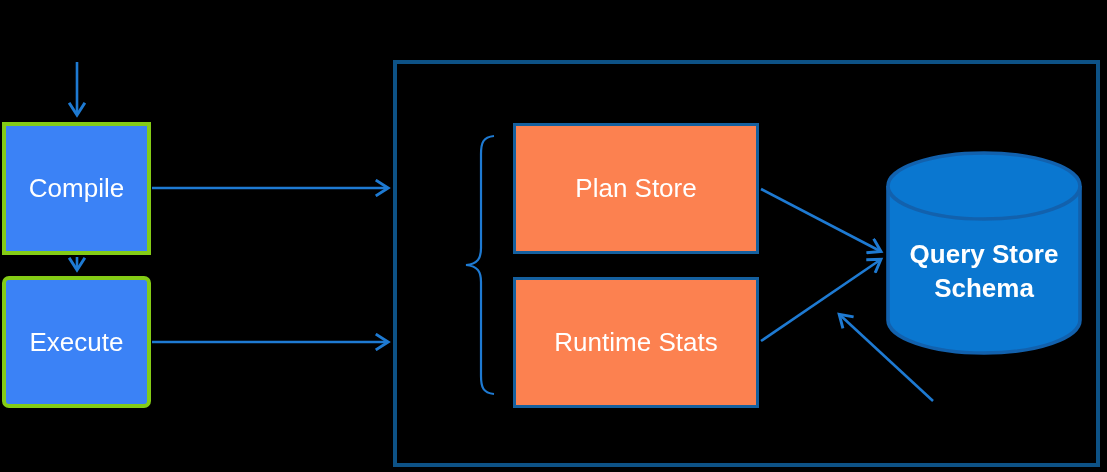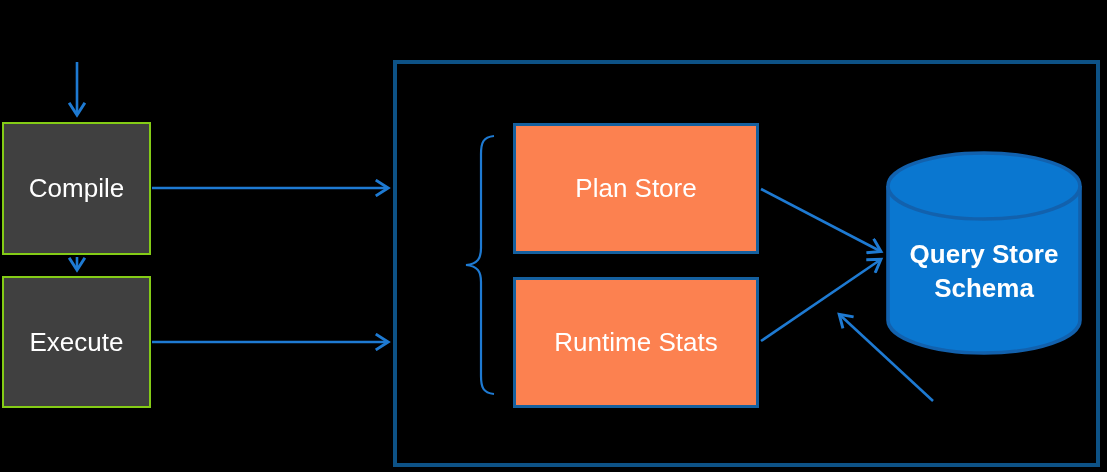--- a/index.html
+++ b/index.html
@@ -27,29 +27,29 @@
     box-sizing: border-box;
     display: flex;
     align-items: center;
     justify-content: center;
     color: #ffffff;
     font-size: 26px;
     font-weight: 400;
     text-align: center;
   }
   .blue-node {
-    background: #404040;
-    border: 2px solid #84cc16;
+    background: #3b82f6;
+    border: 4px solid #84cc16;
   }
   .orange-node {
     background: #fc8150;
     border: 3px solid #15609f;
   }
   .node-compile  { left: 2px;   top: 122px; width: 149px; height: 133px; }
-  .node-execute  { left: 2px;   top: 276px; width: 149px; height: 132px; }
+  .node-execute  { left: 2px;   top: 276px; width: 149px; height: 132px; border-radius: 7px; }
   .node-plan     { left: 513px; top: 123px; width: 246px; height: 131px; }
   .node-runtime  { left: 513px; top: 277px; width: 246px; height: 131px; }
   .container-box {
     position: absolute;
     box-sizing: border-box;
     left: 393px;
     top: 60px;
     width: 707px;
     height: 407px;
     border: 4px solid #0d5286;

